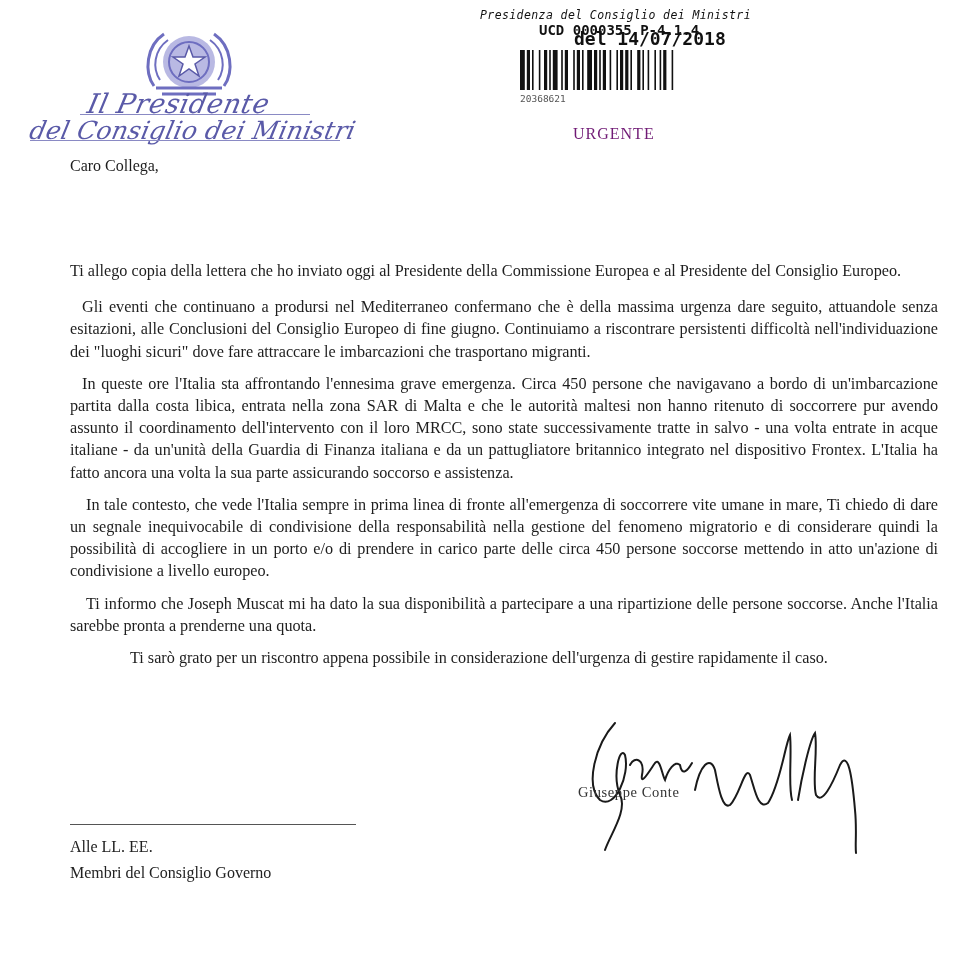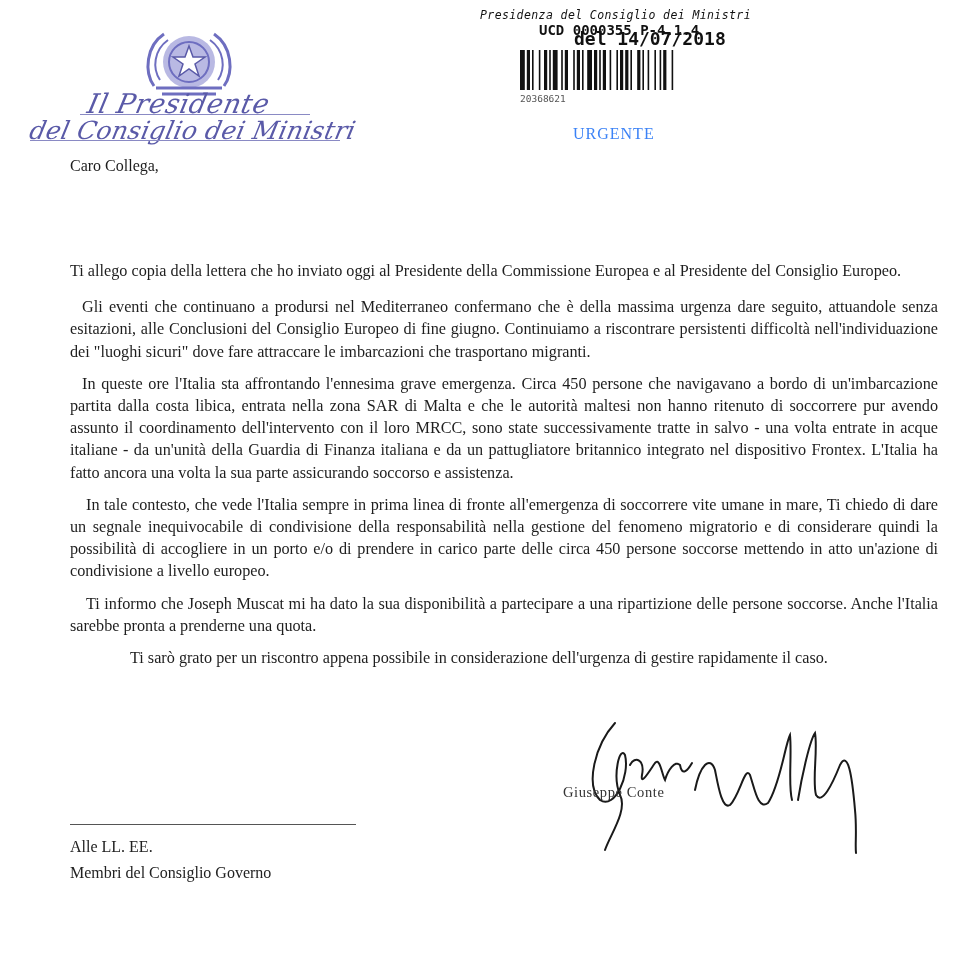--- a/index.html
+++ b/index.html
@@ -19,33 +19,33 @@
     .letterhead .rule1 { position: absolute; left: 50px; top: 24px; width: 230px; height: 1px; background: #8a8ac4; }
     .letterhead .rule2 { position: absolute; left: 0; top: 50px; width: 310px; height: 1px; background: #8a8ac4; }
 
     .stamp { position: absolute; left: 470px; top: 8px; width: 350px; font-family: "DejaVu Sans Mono", monospace; color: #111; }
     .stamp .office { position: absolute; left: 10px; top: 0; font-size: 11.5px; letter-spacing: 0.4px; white-space: nowrap; font-style: italic; }
     .stamp .ucd { position: absolute; left: 69px; top: 14px; font-size: 14px; font-weight: bold; white-space: nowrap; }
     .stamp .date { position: absolute; left: 104px; top: 20px; font-size: 18px; font-weight: bold; white-space: nowrap; }
     .barcode { position: absolute; left: 520px; top: 50px; width: 280px; height: 40px; }
     .stamp .code { position: absolute; left: 50px; top: 85px; font-size: 9.5px; color: #555; }
 
-    .urgente { position: absolute; left: 573px; top: 125px; font-size: 16px; letter-spacing: 1px; color: #3b82f6; }
+    .urgente { position: absolute; left: 573px; top: 125px; font-size: 16px; letter-spacing: 1px; color: #701a75; }
 
     .salutation { position: absolute; left: 70px; top: 157px; font-size: 16px; }
 
     .body { position: absolute; left: 70px; top: 220px; width: 868px; font-size: 16.2px; line-height: 22.2px; text-align: justify; margin-top: 40px; }
     .body p { margin: 0 0 10px 0; }
     .body p.ind1 { text-indent: 12px; }
     .body p.ind2 { text-indent: 16px; }
     .body p.ind3 { text-indent: 60px; }
     .body p.p1 { margin-bottom: 14px; }
 
     .signature { position: absolute; left: 570px; top: 715px; width: 360px; height: 140px; }
-    .signer { position: absolute; left: 563px; top: 784px; font-size: 14.5px; color: #333; letter-spacing: 0.6px; }
+    .signer { position: absolute; left: 578px; top: 784px; font-size: 14.5px; color: #333; letter-spacing: 0.6px; }
 
     .rule { position: absolute; left: 70px; top: 824px; width: 286px; height: 1px; background: #555; }
     .recipients { position: absolute; left: 70px; top: 834px; font-size: 16px; line-height: 26px; color: #222; }
     .recipients div { white-space: nowrap; }
   </style>
 </head>
 <body>
 
 <svg class="emblem" viewBox="0 0 98 76">
   <g fill="none" stroke="#6e6ec0" stroke-width="3">

